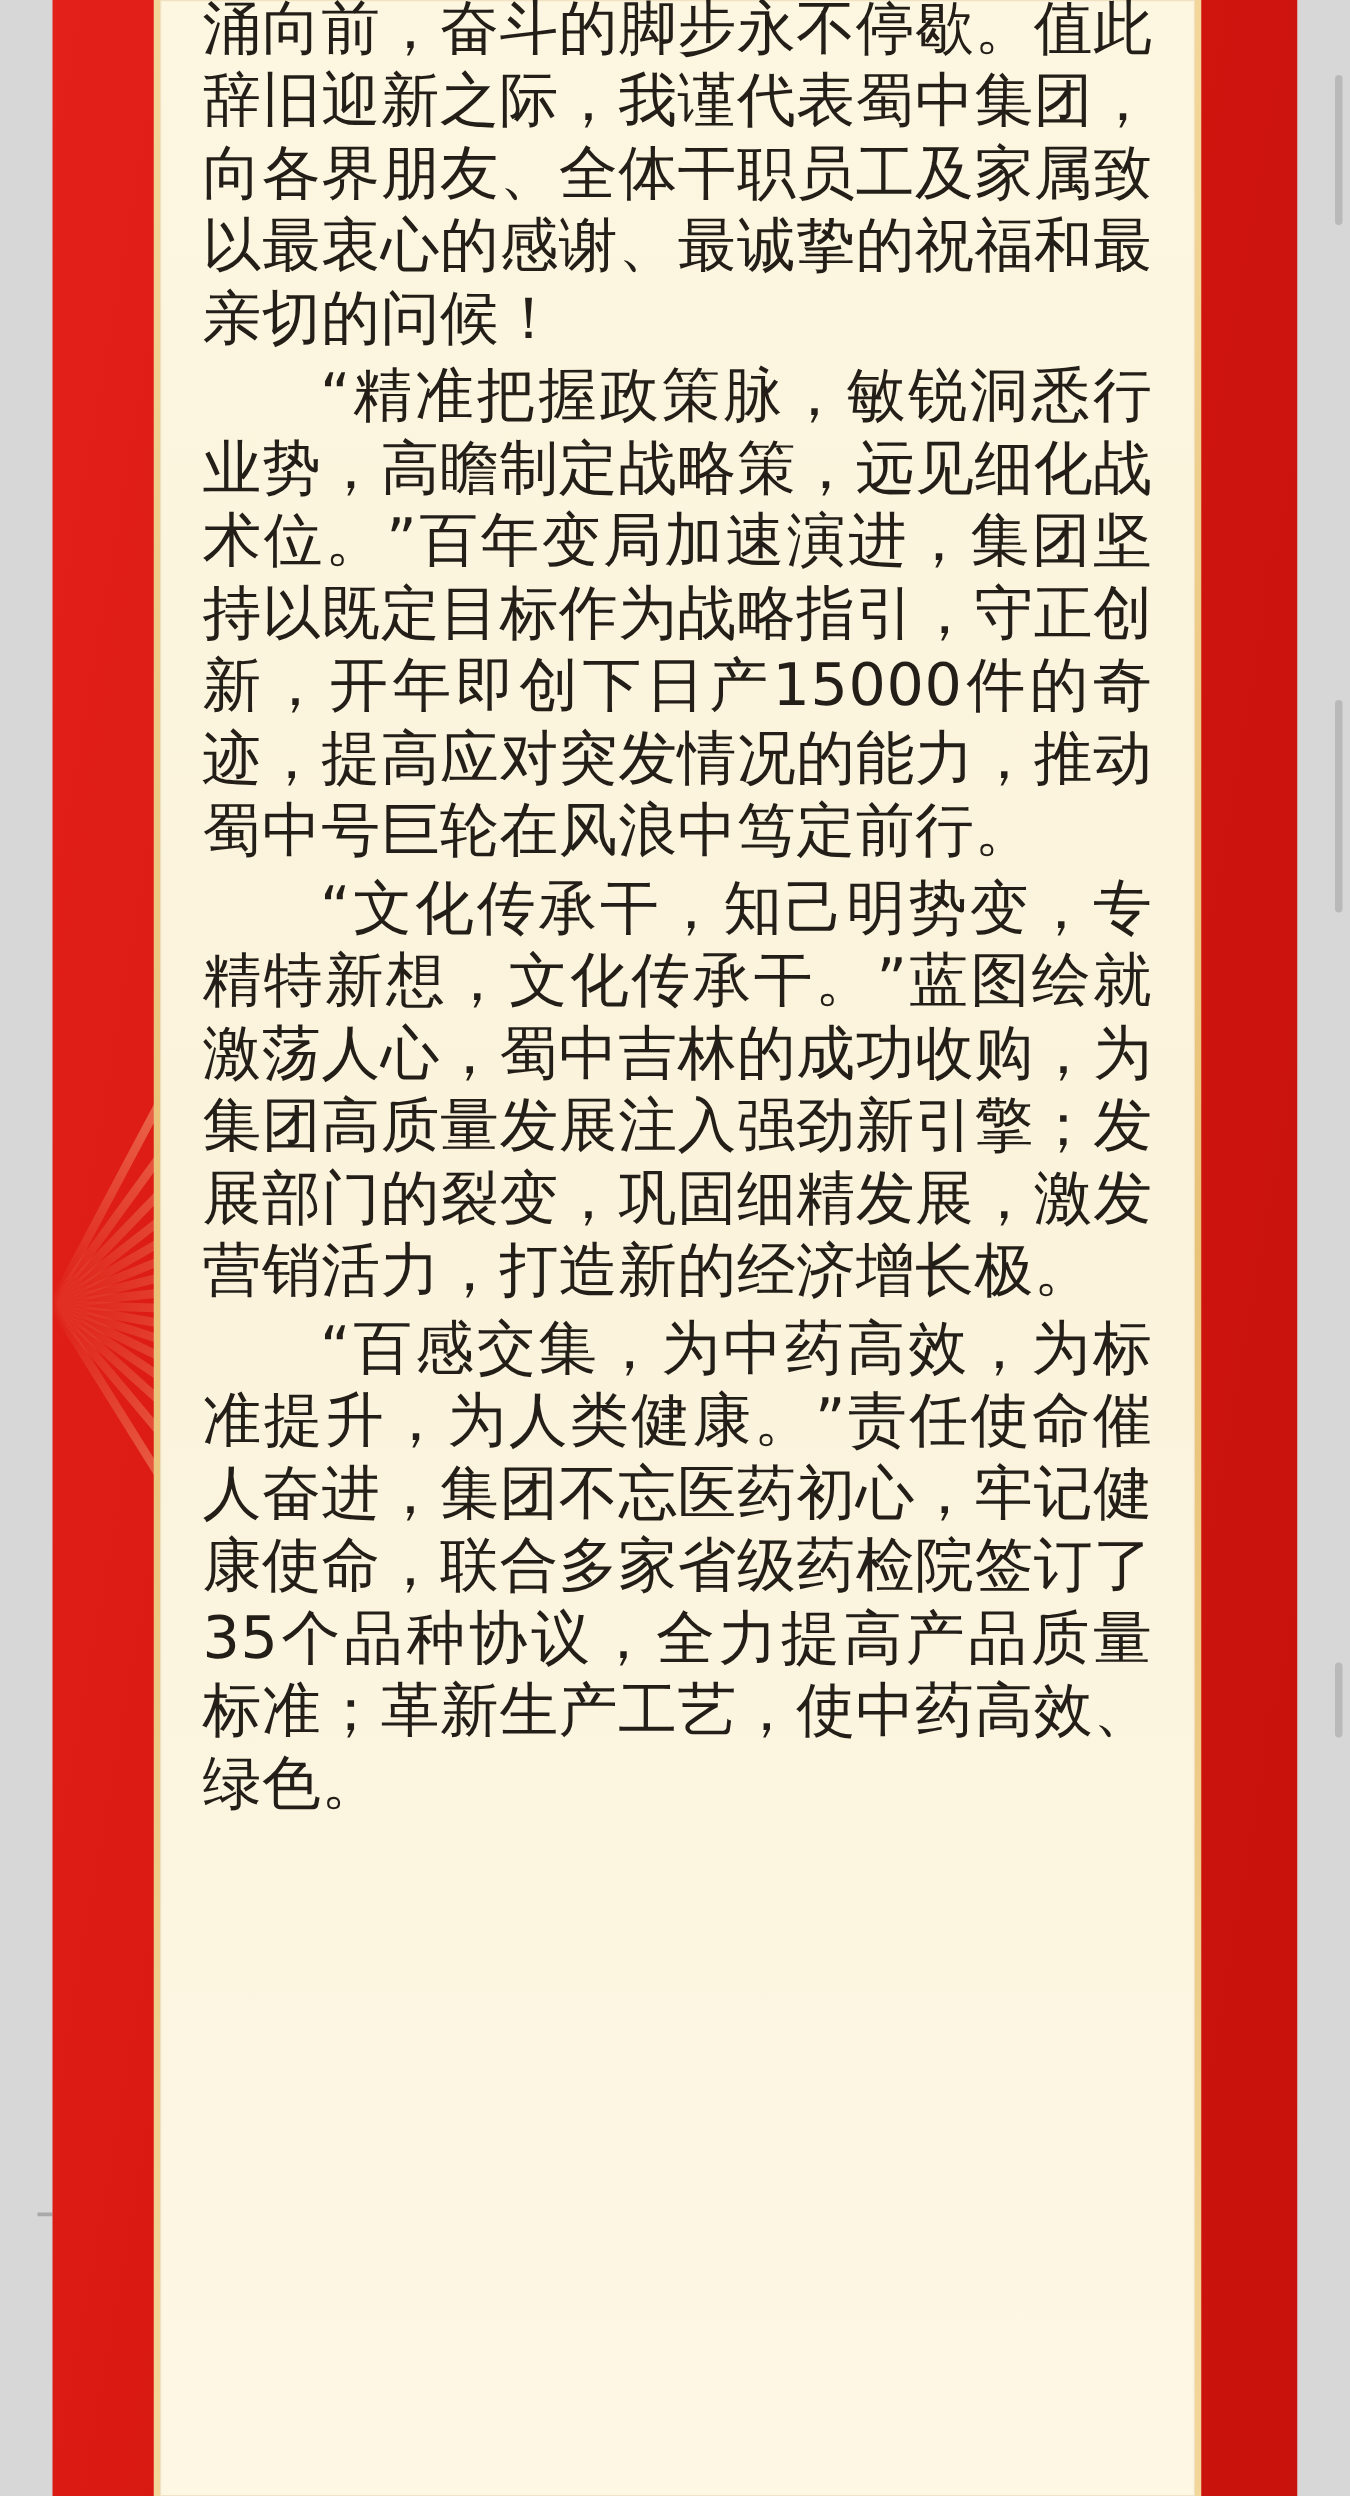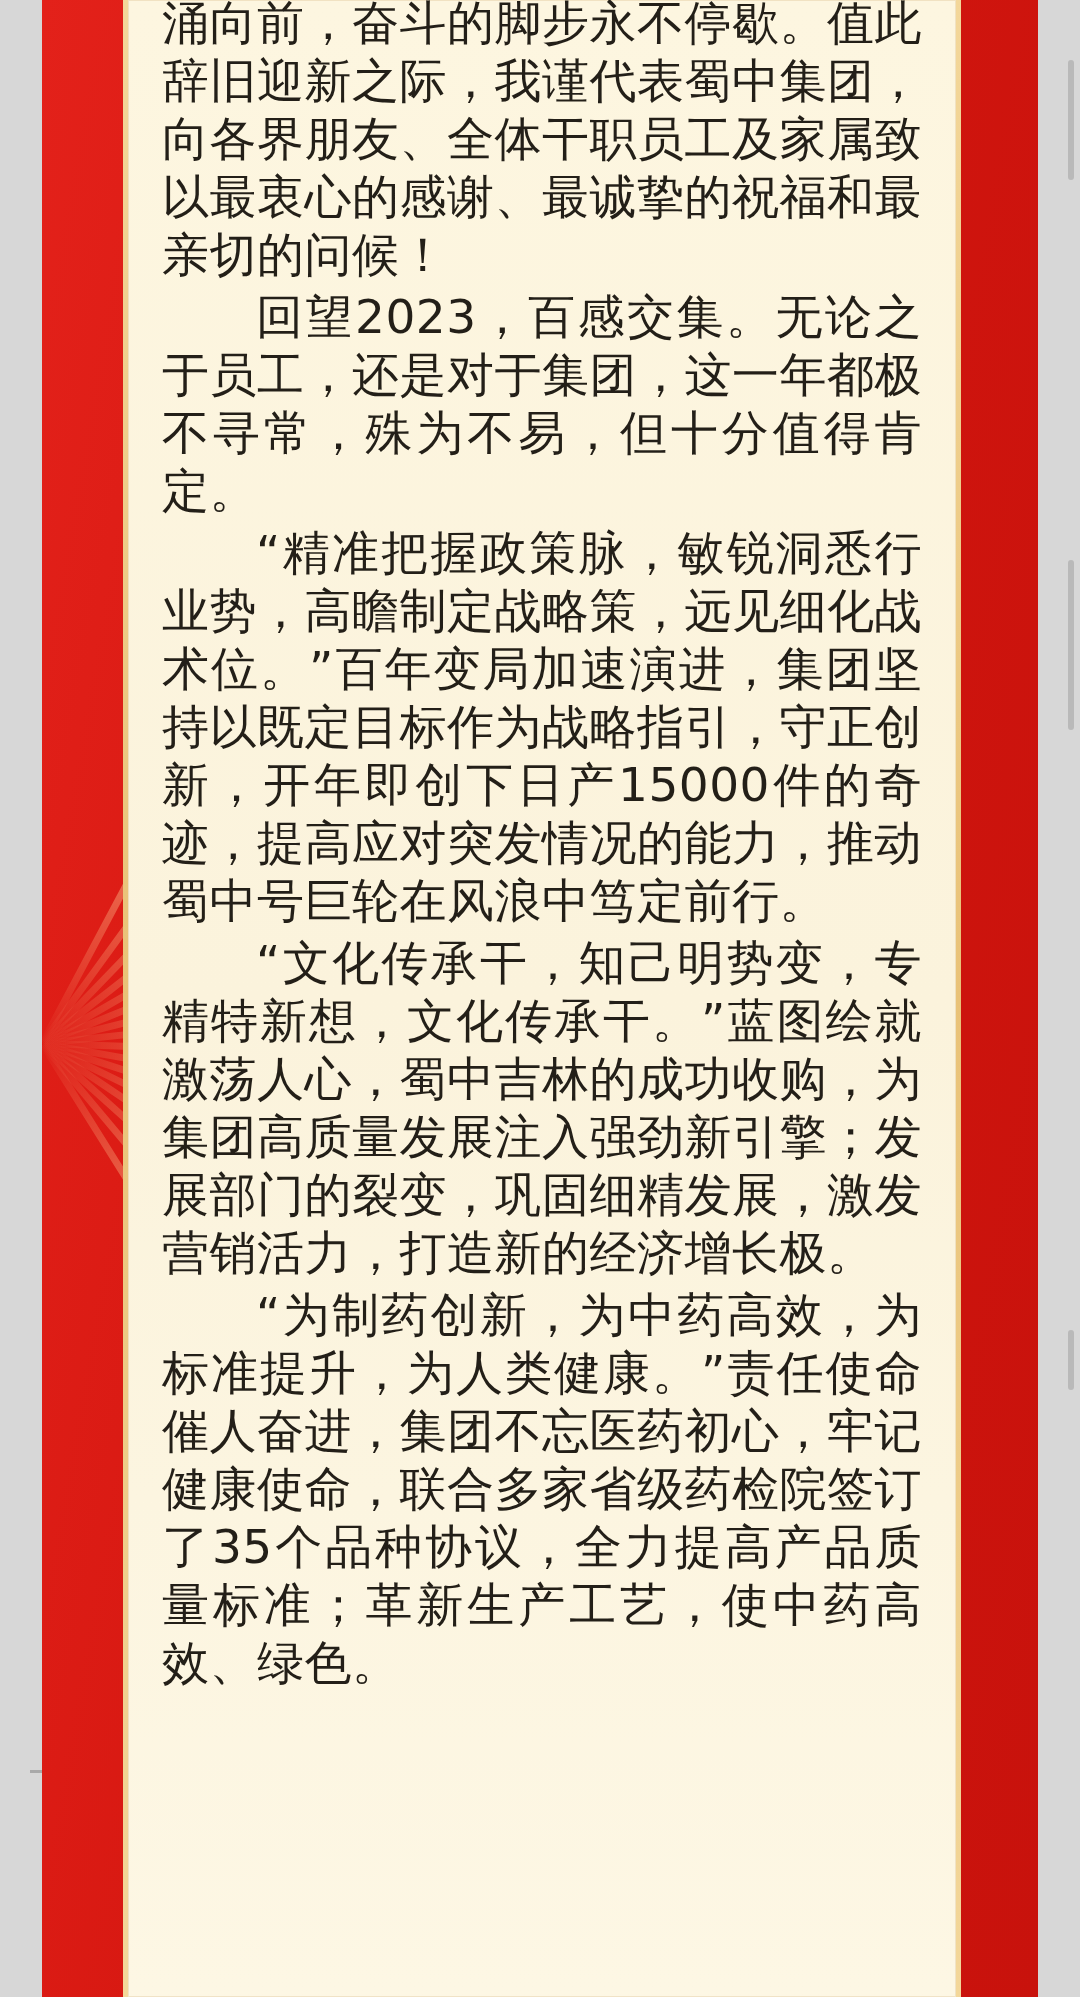--- a/index.html
+++ b/index.html
@@ -161,24 +161,23 @@
       <i style="transform:rotate(26deg)"></i>
       <i style="transform:rotate(34deg)"></i>
       <i style="transform:rotate(42deg)"></i>
       <i style="transform:rotate(50deg)"></i>
       <i style="transform:rotate(58deg)"></i>
     </div>
 
     <div class="paper">
       <div class="body-text">
         <p class="para first">涌向前，奋斗的脚步永不停歇。值此辞旧迎新之际，我谨代表蜀中集团，向各界朋友、全体干职员工及家属致以最衷心的感谢、最诚挚的祝福和最亲切的问候！</p>
-        <p class="para">回望2023，百感交集。无论之于员工，还是对于集团，这一年都极不寻常，殊为不易，但十分值得肯定。</p>
         <p class="para">“精准把握政策脉，敏锐洞悉行业势，高瞻制定战略策，远见细化战术位。”百年变局加速演进，集团坚持以既定目标作为战略指引，守正创新，开年即创下日产15000件的奇迹，提高应对突发情况的能力，推动蜀中号巨轮在风浪中笃定前行。</p>
         <p class="para">“文化传承干，知己明势变，专精特新想，文化传承干。”蓝图绘就激荡人心，蜀中吉林的成功收购，为集团高质量发展注入强劲新引擎；发展部门的裂变，巩固细精发展，激发营销活力，打造新的经济增长极。</p>
-        <p class="para">“为制药创新，为中药高效，为标准提升，为人类健康。”责任使命催人奋进，集团不忘医药初心，牢记健康使命，联合多家省级药检院签订了35个品种协议，全力提高产品质量标准；革新生产工艺，使中药高效、绿色。</p>
+        <p class="para">“百感交集，为中药高效，为标准提升，为人类健康。”责任使命催人奋进，集团不忘医药初心，牢记健康使命，联合多家省级药检院签订了35个品种协议，全力提高产品质量标准；革新生产工艺，使中药高效、绿色。</p>
       </div>
     </div>
 
   </div>
 
   <div class="gutter-right">
     <div class="notch n1"></div>
     <div class="notch n2"></div>
     <div class="notch n3"></div>
   </div>

